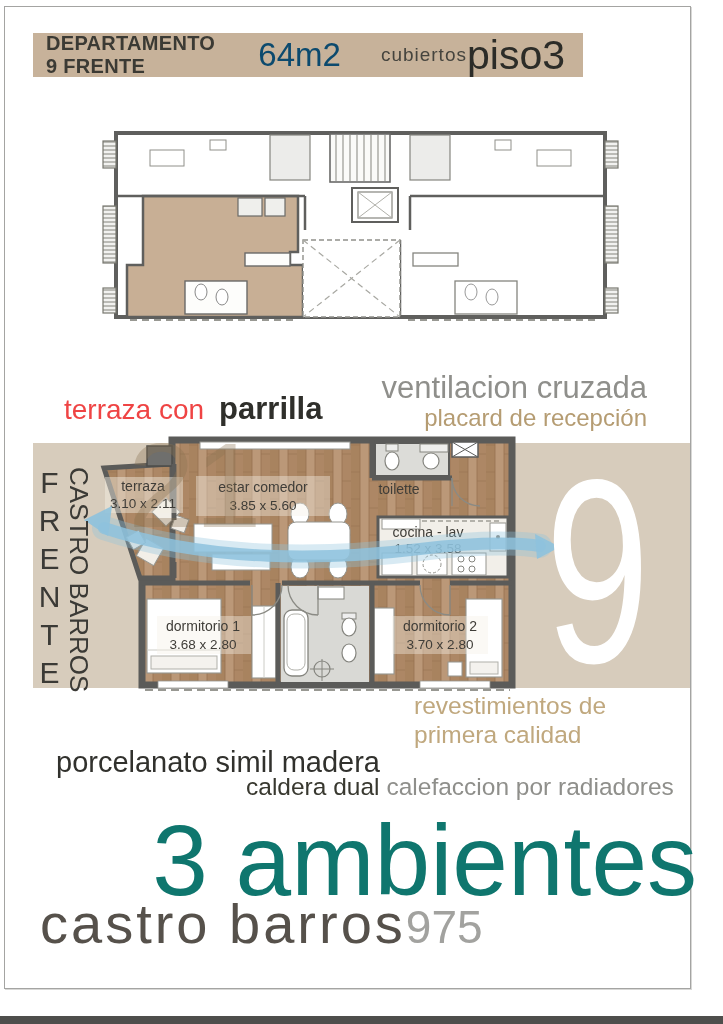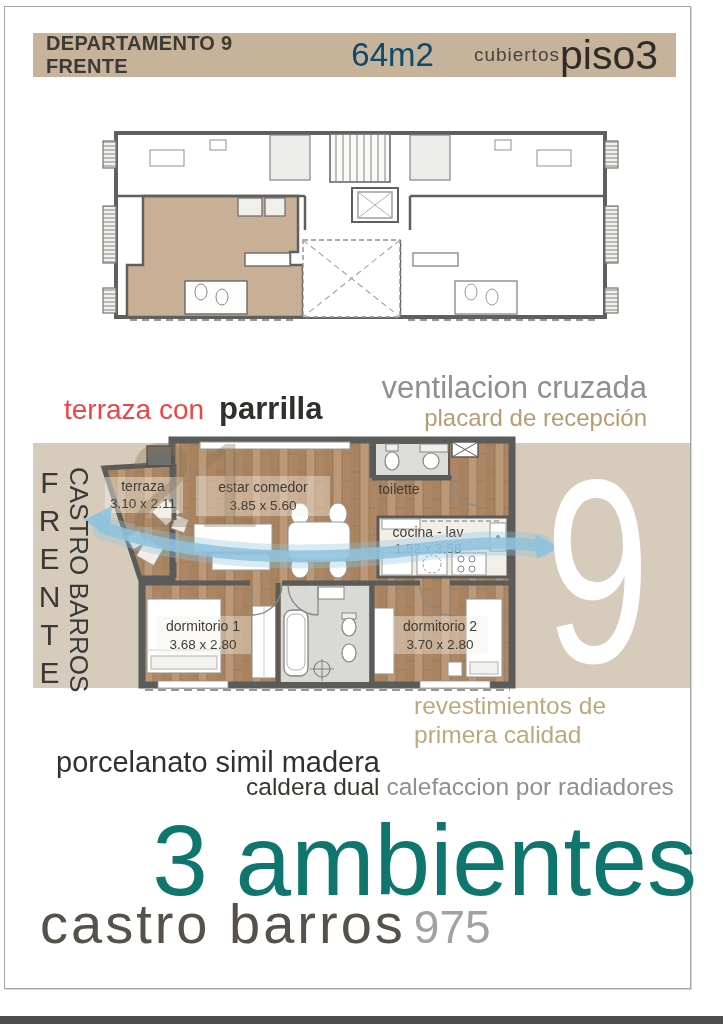--- a/index.html
+++ b/index.html
@@ -3,21 +3,21 @@
 <meta charset="utf-8">
 <style>
   html,body{margin:0;padding:0;}
   body{
     width:723px;height:1024px;position:relative;overflow:hidden;background:#fff;
     font-family:"Liberation Sans","DejaVu Sans",sans-serif;color:#3a3a36;
   }
   .abs{position:absolute;}
   .inner-border{left:4px;top:6px;width:685px;height:981px;border:1px solid #a4a4a2;box-shadow:1px 1px 0 #d8d8d6;}
   
-  .topbar{left:33px;top:33px;width:643px;height:44px;background:#c7b29a;display:flex;align-items:center;}
+  .topbar{left:33px;top:33px;width:550px;height:44px;background:#c7b29a;display:flex;align-items:center;}
   .topbar .title{margin-left:13px;font-size:20px;font-weight:700;color:#3b3a34;letter-spacing:.3px;}
   .topbar .area{margin-left:38px;font-size:33px;color:#0c4a6e;}
   .topbar .cubiertos{margin-left:40px;font-size:19px;color:#45443e;letter-spacing:1px;}
   .topbar .piso{margin-left:auto;margin-right:18px;font-size:41px;color:#2c2c28;}
   
   .terraza-line{left:64px;top:391px;display:flex;align-items:baseline;gap:7px;}
   .terraza-line .t1{font-size:28px;color:#ef4444;}
   .terraza-line .t2{font-size:31px;font-weight:700;color:#2f2f2b;margin-left:8px;}
   .vent-line{right:76px;top:370px;font-size:31px;color:#8f8f8b;}
   .placard-line{right:76px;top:404px;font-size:24px;color:#b59c72;}
@@ -32,21 +32,21 @@
   
   .porcelanato{left:56px;top:706px;font-size:29px;color:#31312d;margin-top:40px;}
   .revest{left:414px;top:691px;font-size:24.5px;line-height:29px;color:#c0a87e;}
   .caldera-line{left:246px;top:773px;display:flex;align-items:baseline;gap:7px;}
   .caldera-line .c1{font-size:24.5px;color:#38382f;}
   .caldera-line .c2{font-size:24.5px;color:#8f8f8b;}
   
   .ambientes{left:0;right:26px;top:810px;text-align:right;font-size:100px;line-height:1;color:#0f766e;padding-left:8px;}
   .street-row{left:40px;top:891px;display:flex;align-items:baseline;}
   .street-row .sname{font-size:56px;letter-spacing:3px;color:#56514b;}
-  .street-row .snum{font-size:46px;color:#a2a29f;margin-left:8px;}
+  .street-row .snum{font-size:46px;color:#a2a29f;}
   .bottom-strip{left:0;top:1016px;width:723px;height:8px;background:#4e4e4c;}
   
   svg{position:absolute;overflow:visible;}
   .bplan{left:95px;top:105px;width:530px;height:235px;}
   .aplan{left:80px;top:425px;width:590px;height:270px;z-index:2;}
   .plan-label{font-family:"Liberation Sans","DejaVu Sans",sans-serif;font-size:14px;font-weight:500;fill:#3f3d38;}
   .plan-dims{font-family:"Liberation Sans","DejaVu Sans",sans-serif;font-size:13.5px;fill:#3f3d38;}
 </style>
 </head>
 <body>

